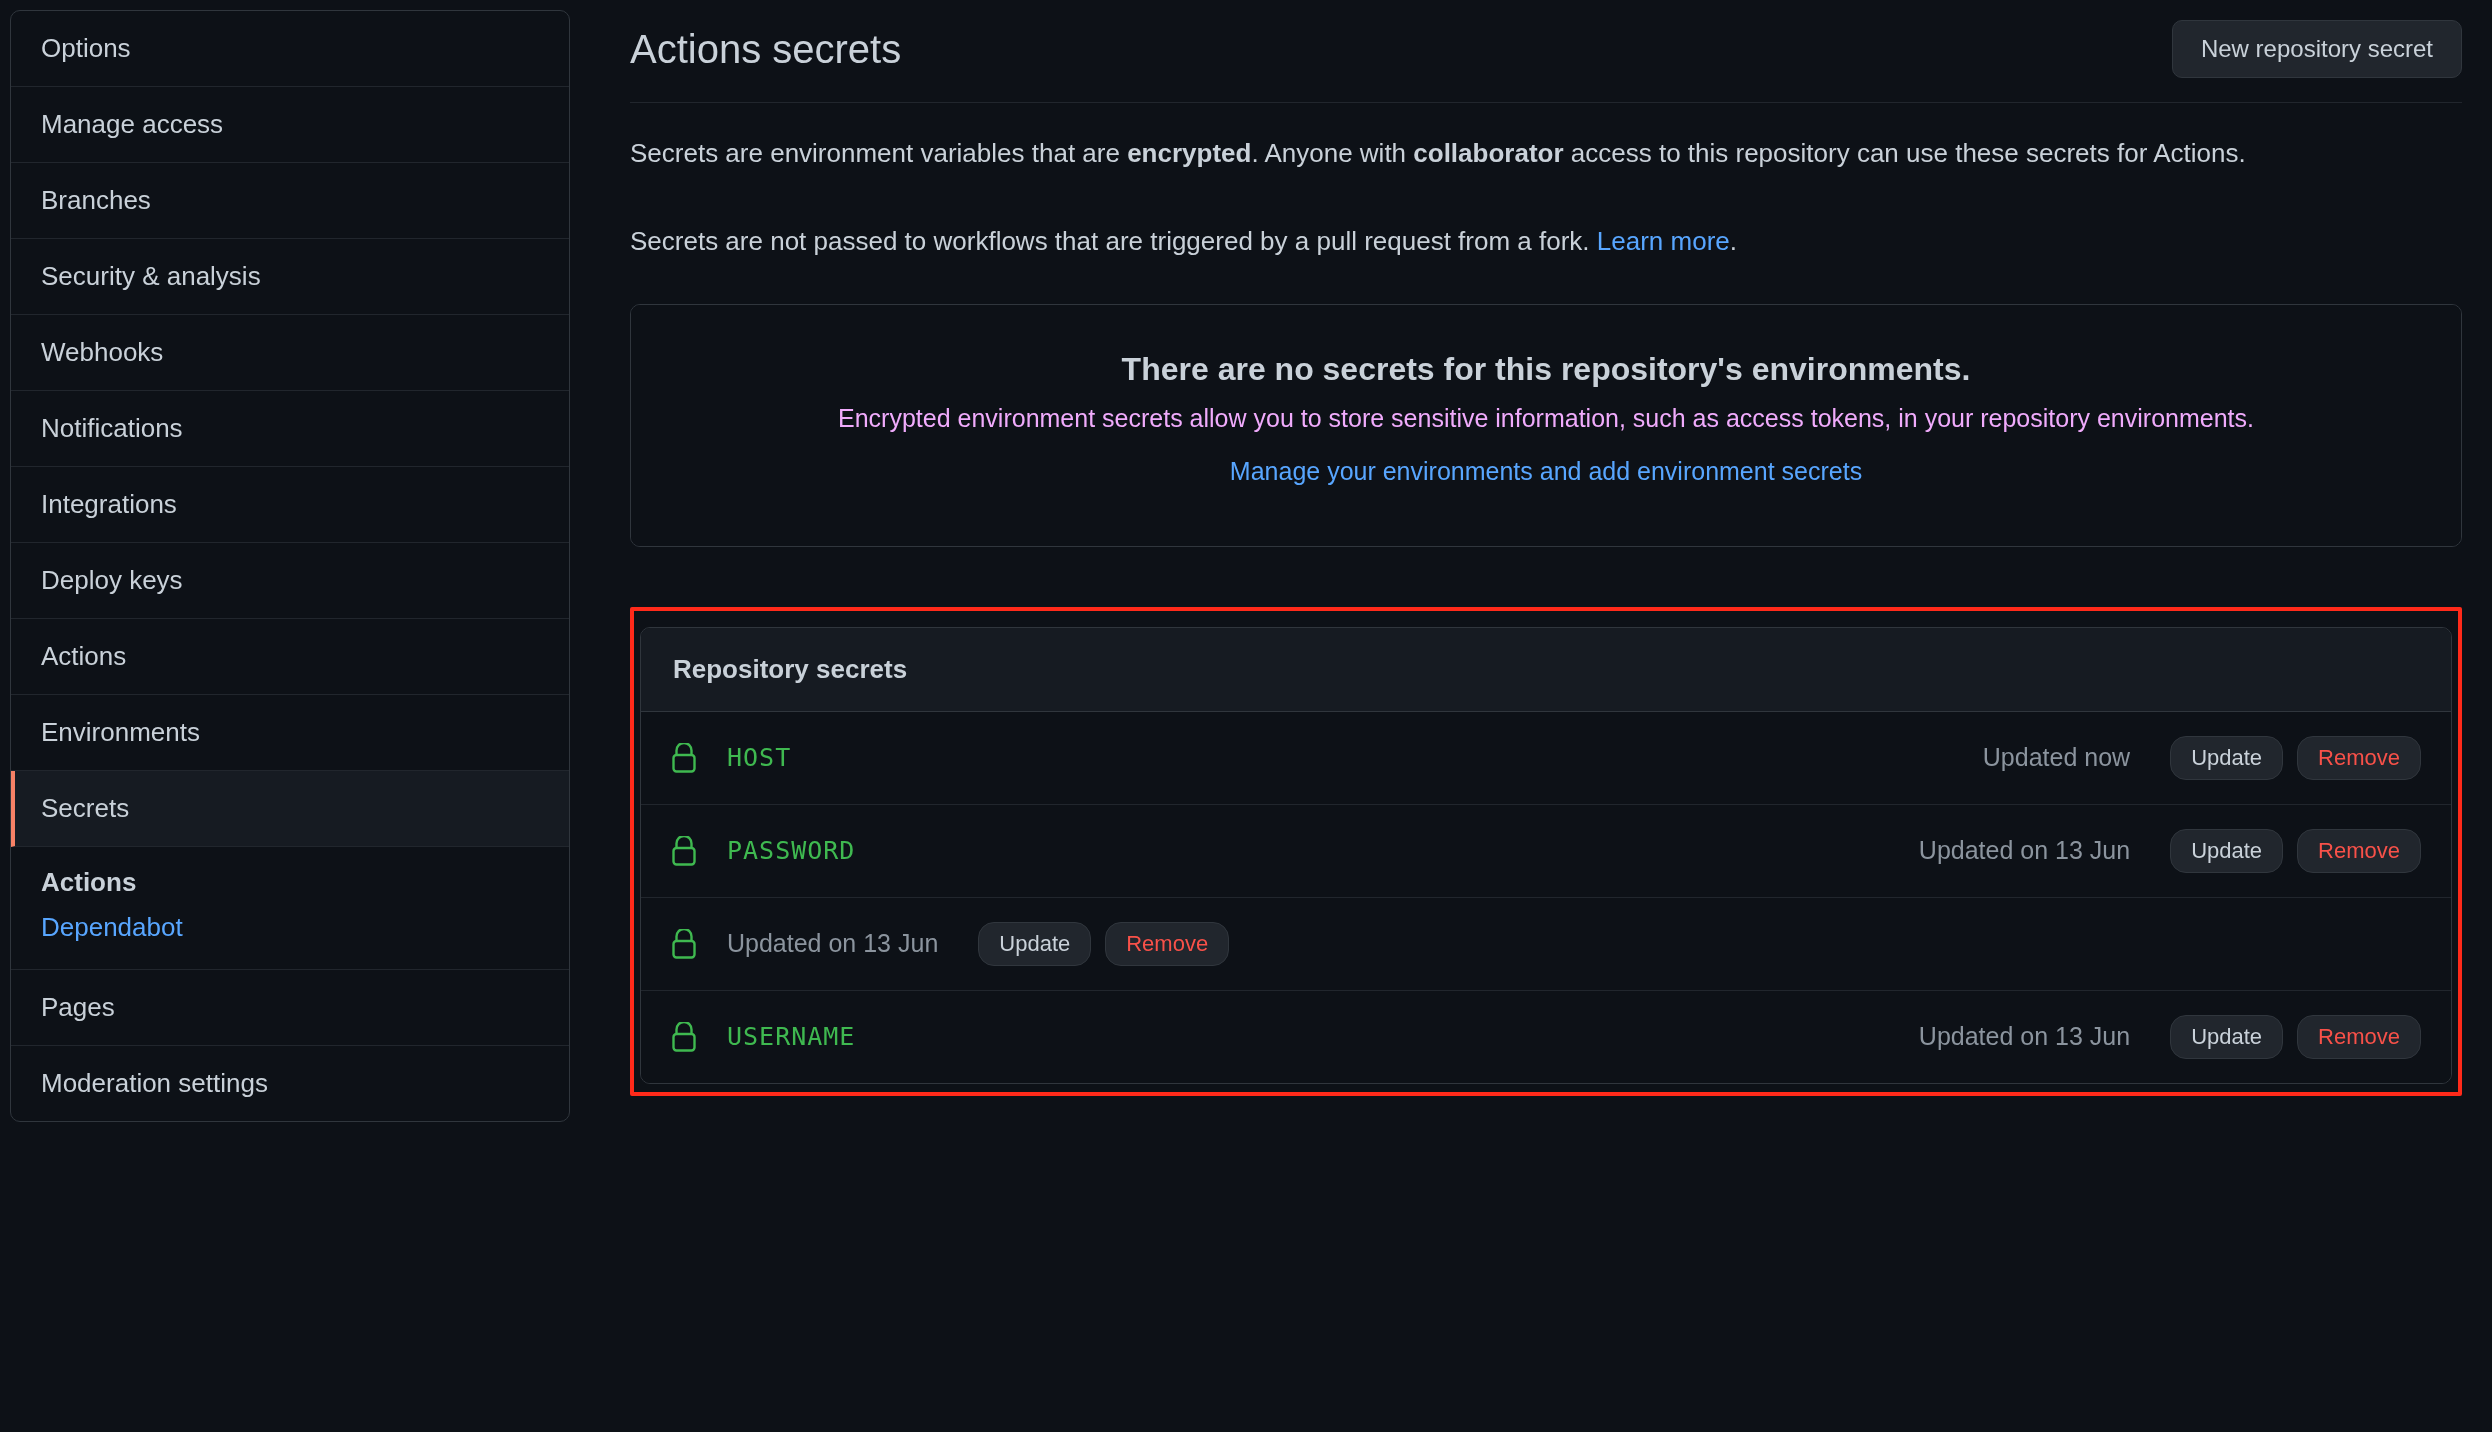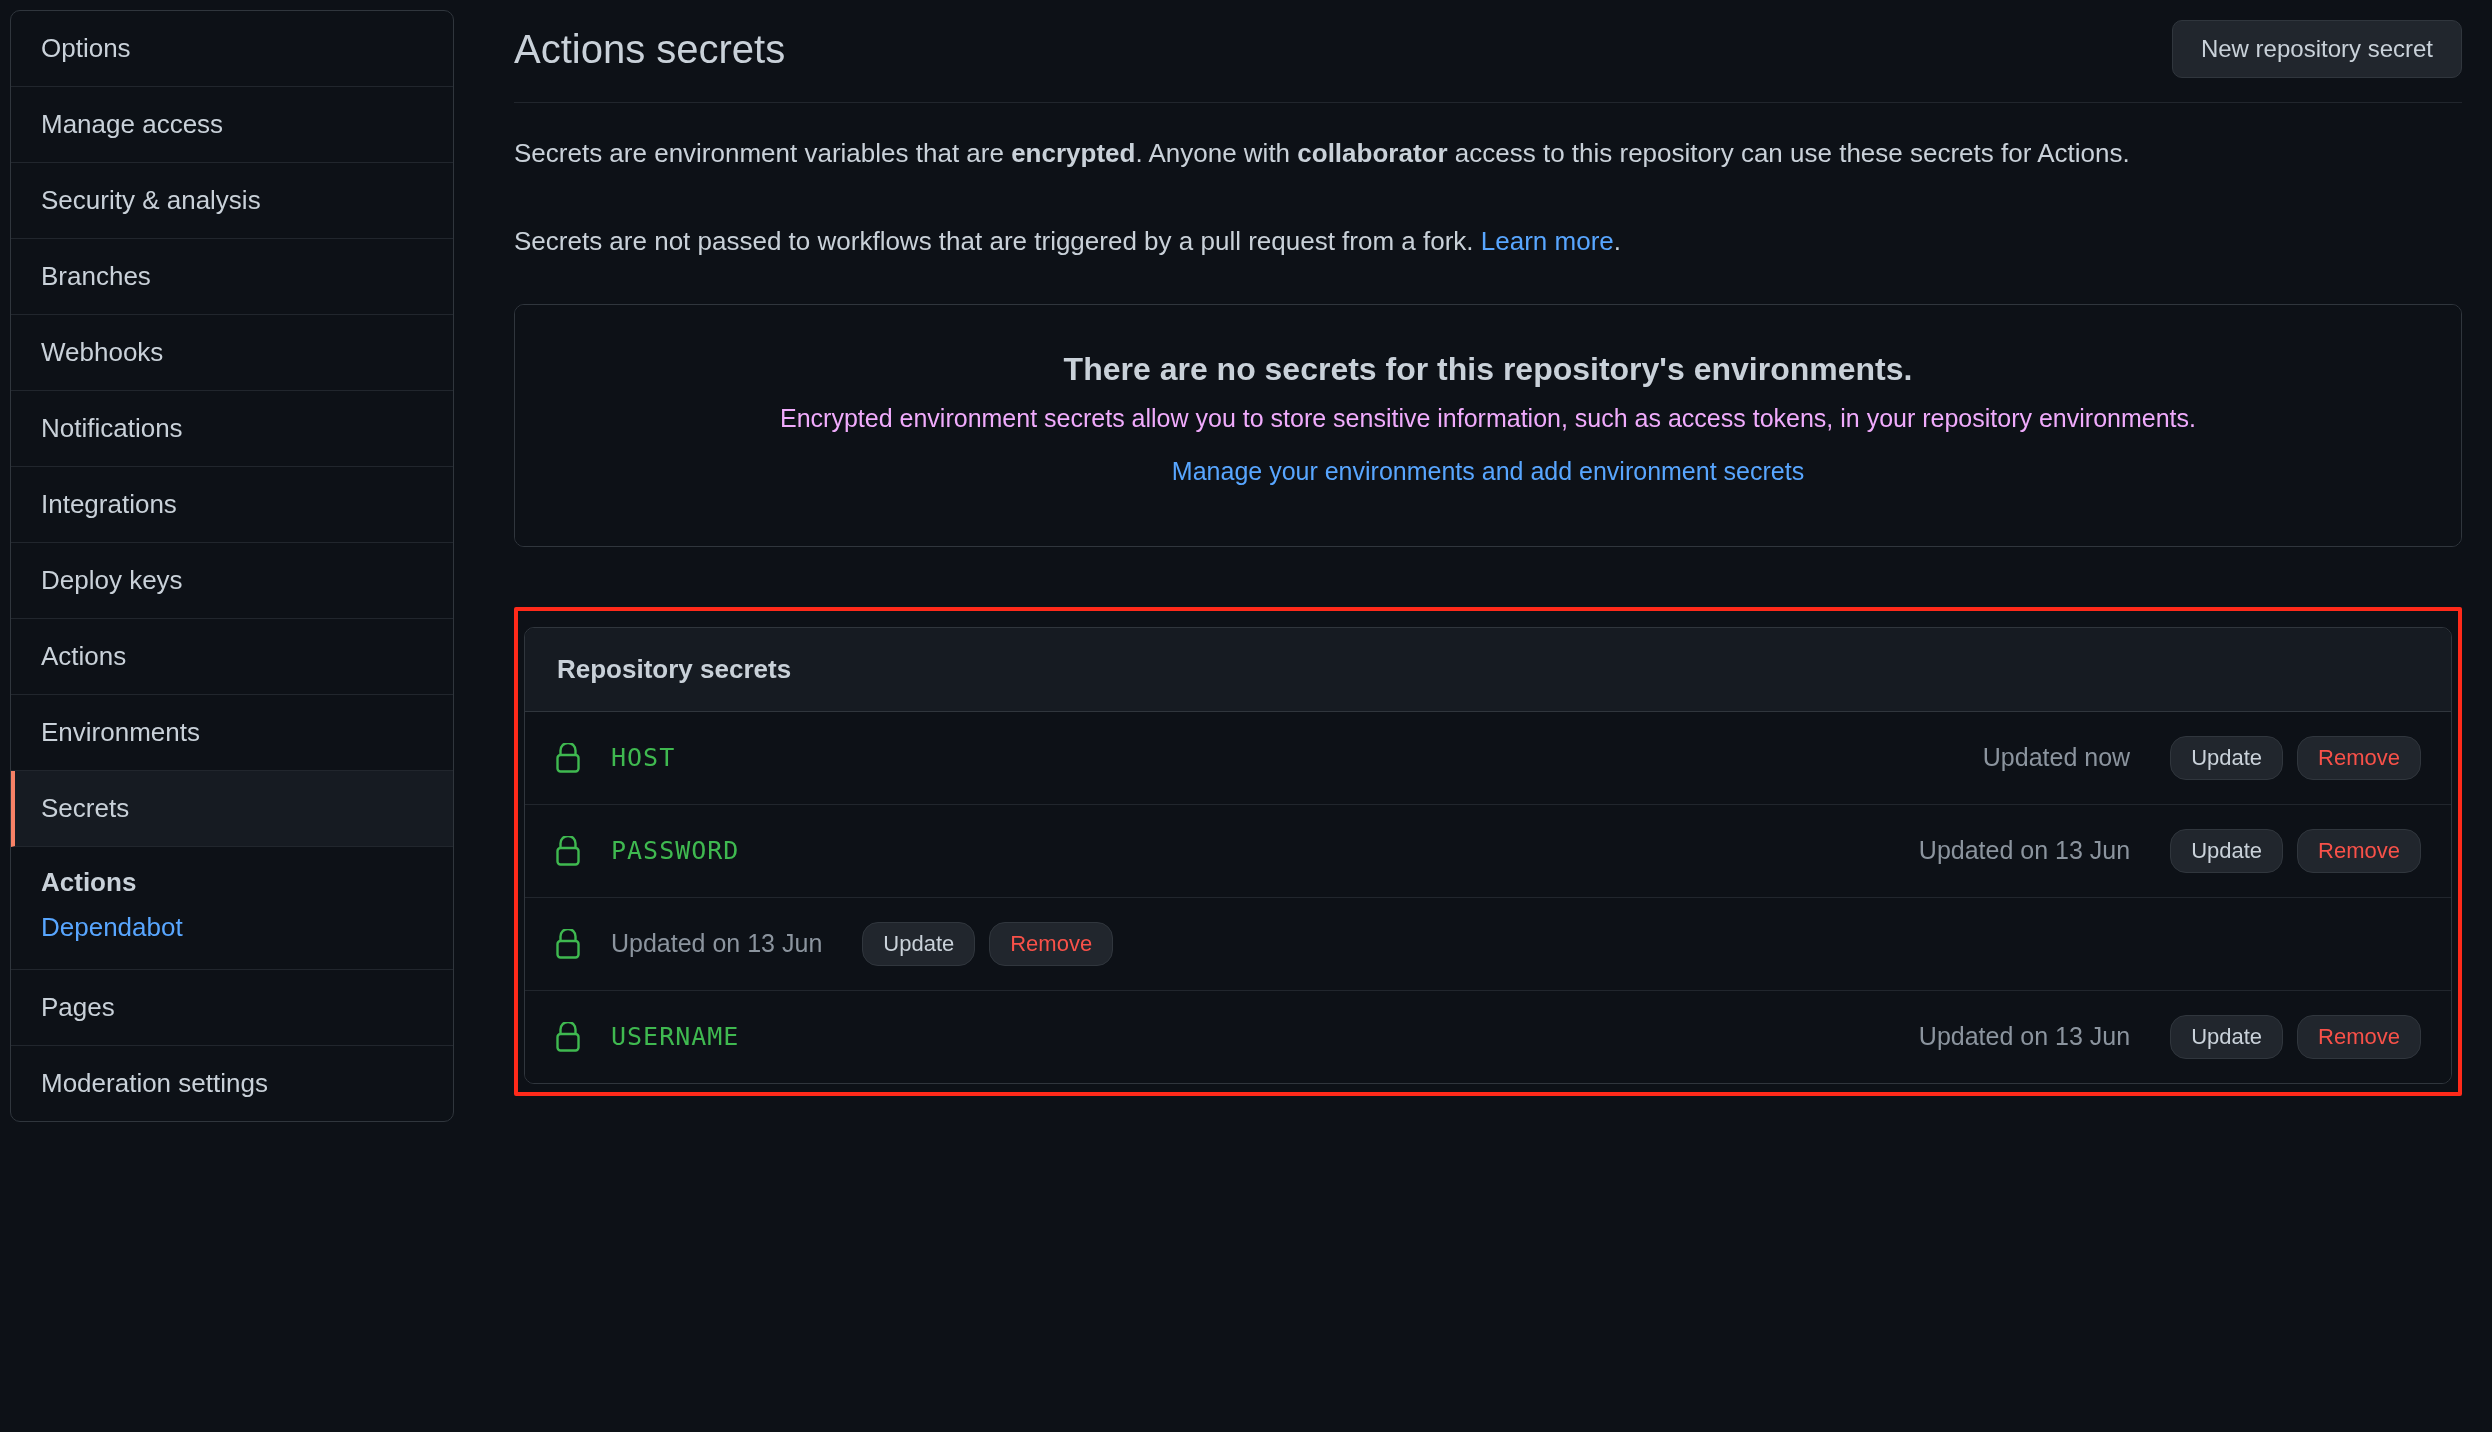--- a/index.html
+++ b/index.html
@@ -10,21 +10,21 @@
     color: #c9d1d9;
     font-family: -apple-system, BlinkMacSystemFont, "Segoe UI", Helvetica, Arial, sans-serif;
     font-size: 24px;
   }
   .layout {
     display: flex;
     padding: 10px;
   }
   
   .sidebar {
-    width: 444px;
+    width: 560px;
     flex-shrink: 0;
   }
   .sidebar-list {
     list-style: none;
     border: 1px solid #30363d;
     border-radius: 10px;
     overflow: hidden;
     background: #0d1117;
   }
   .sidebar-item {
@@ -177,22 +177,22 @@
 </style>
 </head>
 <body>
 
 <div class="layout">
 
   <aside class="sidebar">
     <ul class="sidebar-list">
       <li class="sidebar-item"><span>Options</span></li>
       <li class="sidebar-item"><span>Manage access</span></li>
+      <li class="sidebar-item"><span>Branches</span></li>
       <li class="sidebar-item"><span>Security &amp; analysis</span></li>
-      <li class="sidebar-item"><span>Branches</span></li>
       <li class="sidebar-item"><span>Webhooks</span></li>
       <li class="sidebar-item"><span>Notifications</span></li>
       <li class="sidebar-item"><span>Integrations</span></li>
       <li class="sidebar-item"><span>Deploy keys</span></li>
       <li class="sidebar-item"><span>Actions</span></li>
       <li class="sidebar-item"><span>Environments</span></li>
       <li class="sidebar-item selected"><span>Secrets</span></li>
       <li class="sidebar-sub">
         <div class="sidebar-sub-heading">Actions</div>
         <div class="sidebar-sub-link">Dependabot</div>

